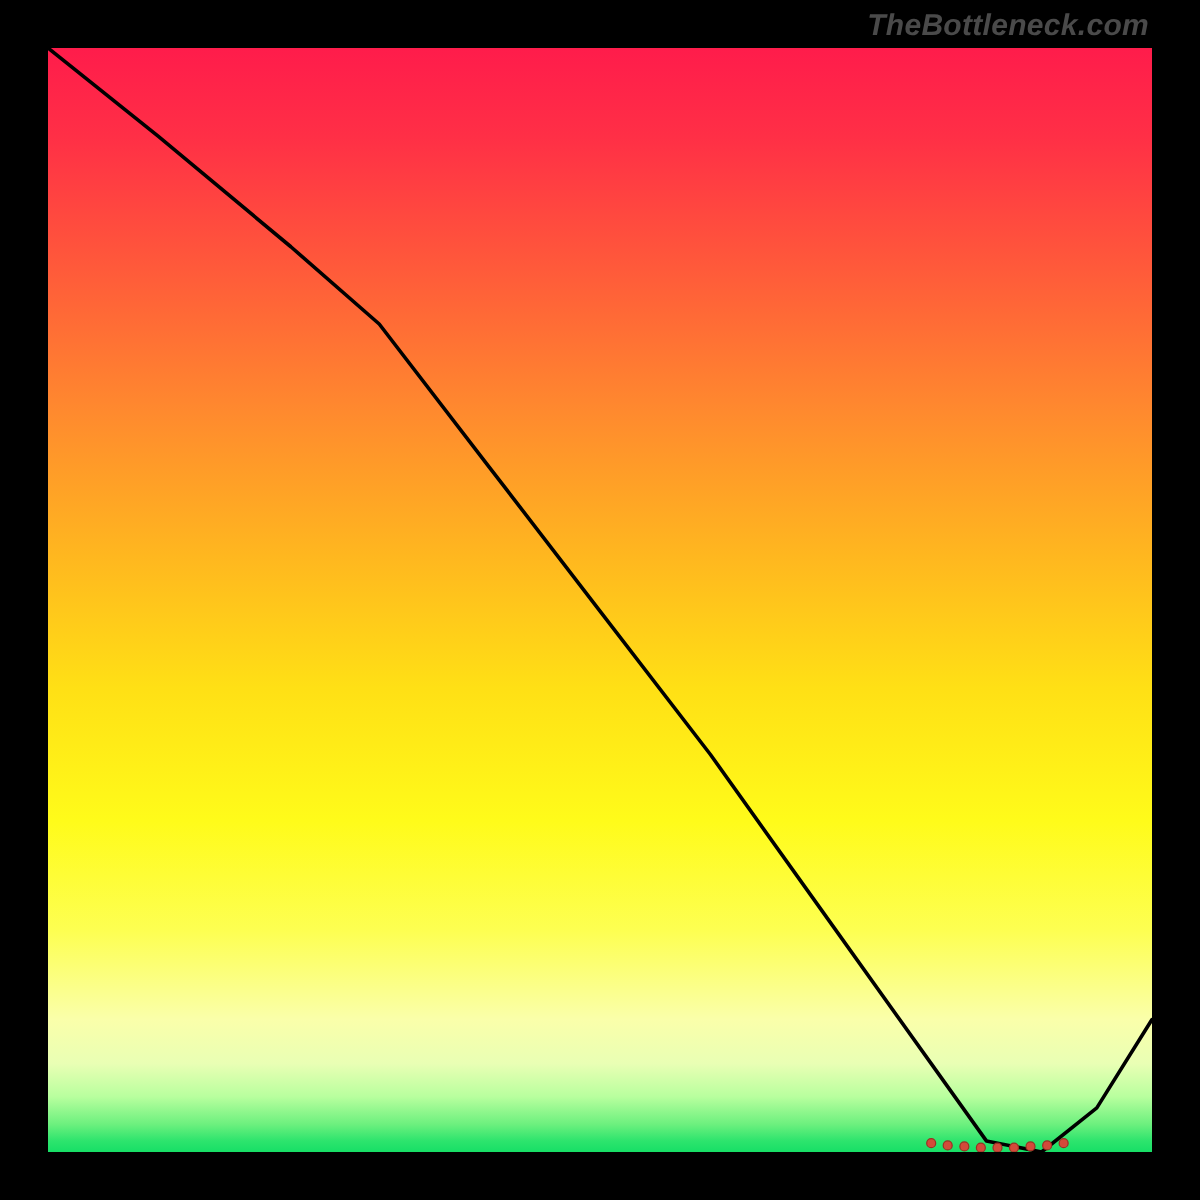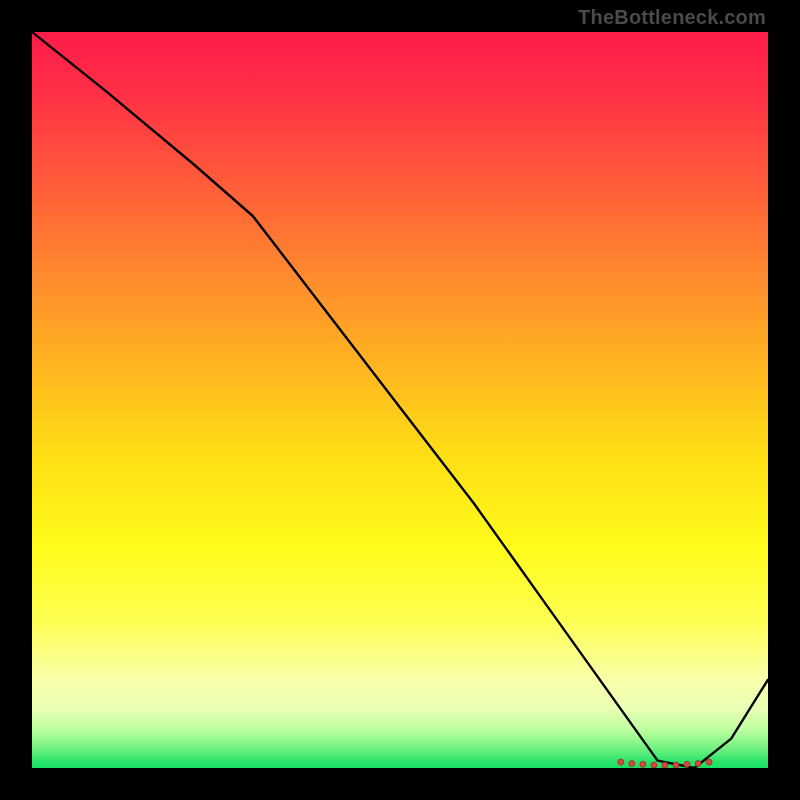--- a/index.html
+++ b/index.html
@@ -9,20 +9,21 @@
     height: 800px;
     background: #000;
     overflow: hidden;
     font-family: Arial, Helvetica, sans-serif;
   }
   .frame {
     position: relative;
     width: 800px;
     height: 800px;
     background: #000;
+    font-style: italic;
   }
   .plot-area {
     position: absolute;
     left: 32px;
     top: 32px;
     width: 736px;
     height: 736px;
     
     background: linear-gradient(
       to bottom,

